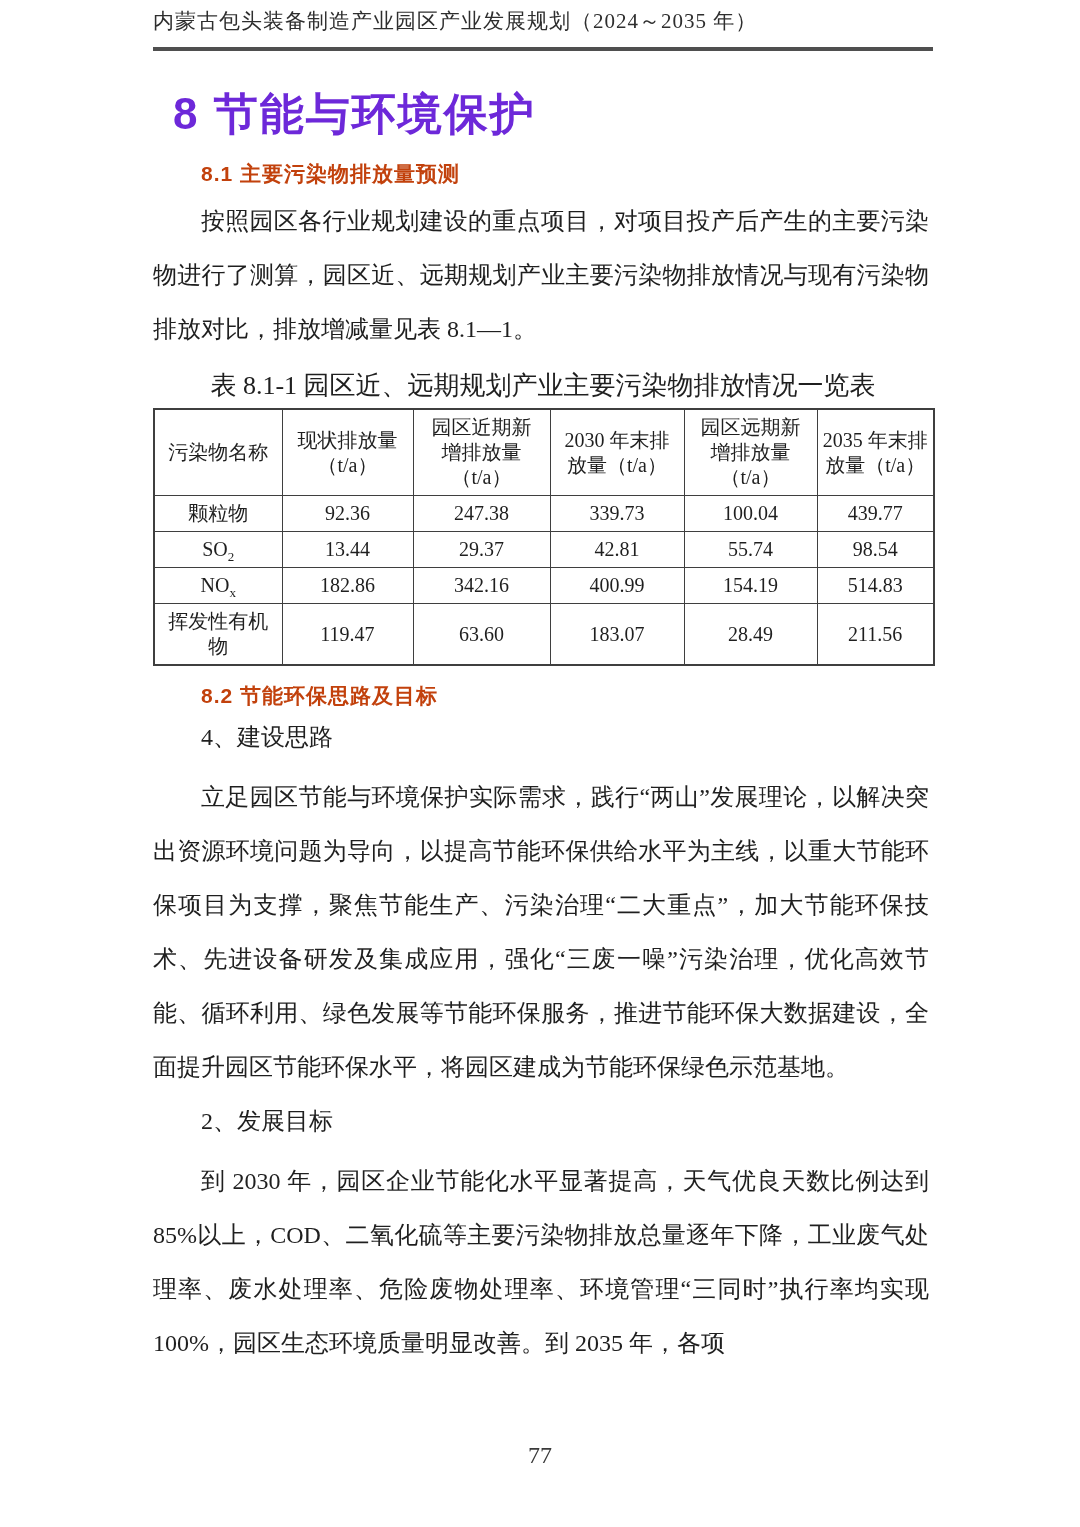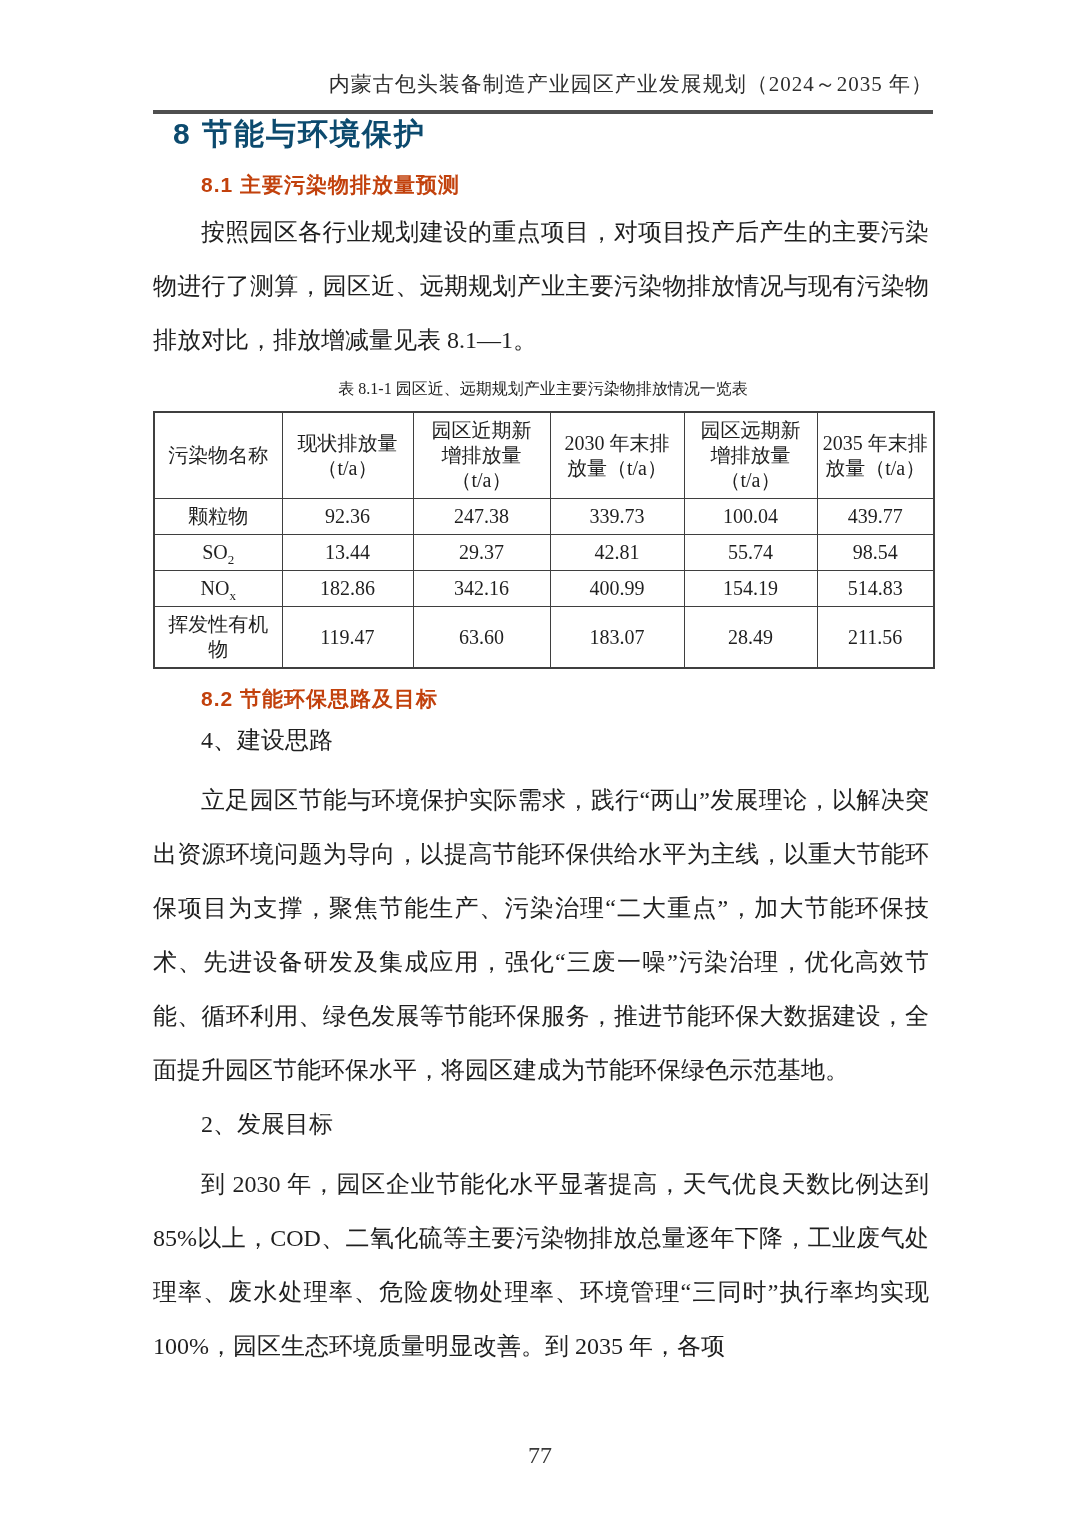--- a/index.html
+++ b/index.html
@@ -3,40 +3,40 @@
 <meta charset="utf-8">
 <style>
   html, body { margin: 0; padding: 0; background: #ffffff; }
   .page {
     width: 1080px; height: 1527px; position: relative; overflow: hidden;
     background: #ffffff; color: #1f1f1f;
     font-family: "Liberation Serif", "DejaVu Serif", serif;
   }
   .content { margin: 0 147px 0 153px; width: 780px; }
   .header-title {
-    padding-top: 70px; text-align: right;
-    font-size: 21px; color: #2e2e2e; letter-spacing: 1px;
+    text-align: left;
+    font-size: 21px; color: #2e2e2e; letter-spacing: 1px; margin-top: 7px;
   }
   .header-rule { margin-top: 12px; height: 4px; background: #4f4f4f; }
   h1.chapter {
     font-family: "Liberation Sans", "DejaVu Sans", sans-serif;
-    font-size: 30px; font-weight: bold; letter-spacing: 2px;
-    margin: 0 0 0 20px; color: #0c4a6e;
+    font-size: 44px; font-weight: bold; letter-spacing: 2px;
+    margin: 34px 0 0 20px; color: #6d28d9;
   }
   h2.section {
     font-family: "Liberation Sans", "DejaVu Sans", sans-serif;
     font-size: 21px; font-weight: bold; letter-spacing: 1px;
     margin: 16px 0 0 48px; color: #c2410c;
   }
   p.body {
     font-size: 24px; line-height: 54px; margin: 6px 4px 0 0;
     text-align: justify; text-indent: 2em; color: #1f1f1f;
   }
   p.item { font-size: 24px; line-height: 54px; margin: 0; text-indent: 2em; }
-  .caption { font-size: 16px; line-height: 40px; text-align: center; margin-top: 2px; }
+  .caption { font-size: 26px; line-height: 40px; text-align: center; margin-top: 10px; }
   table.emissions {
     width: 780px; border-collapse: collapse; table-layout: fixed;
     margin-top: 2px; border: 2.5px solid #3f3f3f;
   }
   table.emissions th, table.emissions td {
     border: 1.5px solid #3f3f3f; text-align: center; vertical-align: middle;
     font-size: 20px; line-height: 25px; padding: 5px 2px; color: #1f1f1f;
   }
   table.emissions th { font-weight: normal; white-space: pre-line; }
   td.name .base { white-space: pre-line; text-align: center; }

